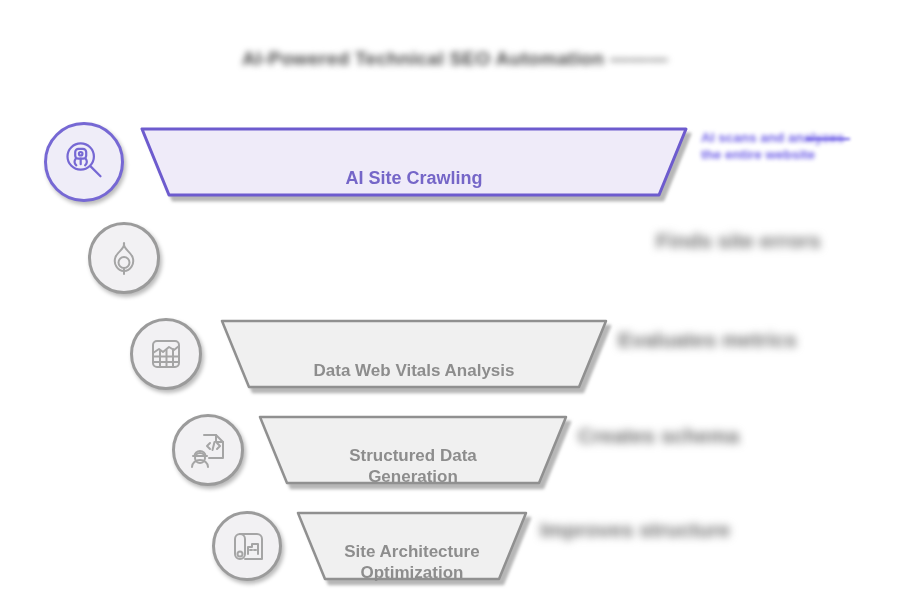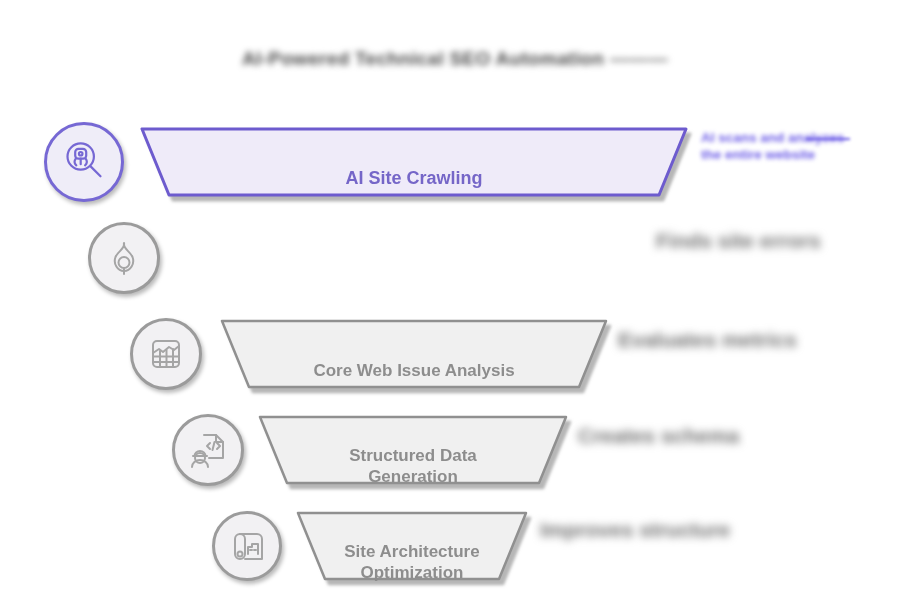--- a/index.html
+++ b/index.html
@@ -53,21 +53,21 @@
       <polygon points="2,2 546,2 519,68 29,68" fill="#efebf9" stroke="#6d5bce" stroke-width="3" stroke-linejoin="round"></polygon>
     </svg>
     <div class="seg-label">AI Site Crawling</div>
   </div>
 
 
   <div class="seg" style="left:220px;top:319px;width:388px;height:70px;">
     <svg width="388" height="70" viewBox="0 0 388 70">
       <polygon points="2,2 386,2 359,68 29,68" fill="#f0f0f0" stroke="#909090" stroke-width="2.5" stroke-linejoin="round"></polygon>
     </svg>
-    <div class="seg-label">Core Web Issue Analysis</div>
+    <div class="seg-label">Data Web Vitals Analysis</div>
   </div>
 
   <div class="seg" style="left:258px;top:415px;width:310px;height:70px;">
     <svg width="310" height="70" viewBox="0 0 310 70">
       <polygon points="2,2 308,2 281,68 29,68" fill="#f0f0f0" stroke="#909090" stroke-width="2.5" stroke-linejoin="round"></polygon>
     </svg>
     <div class="seg-label" style="padding:0 55px;">Structured Data Generation</div>
   </div>
 
   <div class="seg" style="left:296px;top:511px;width:232px;height:70px;">

